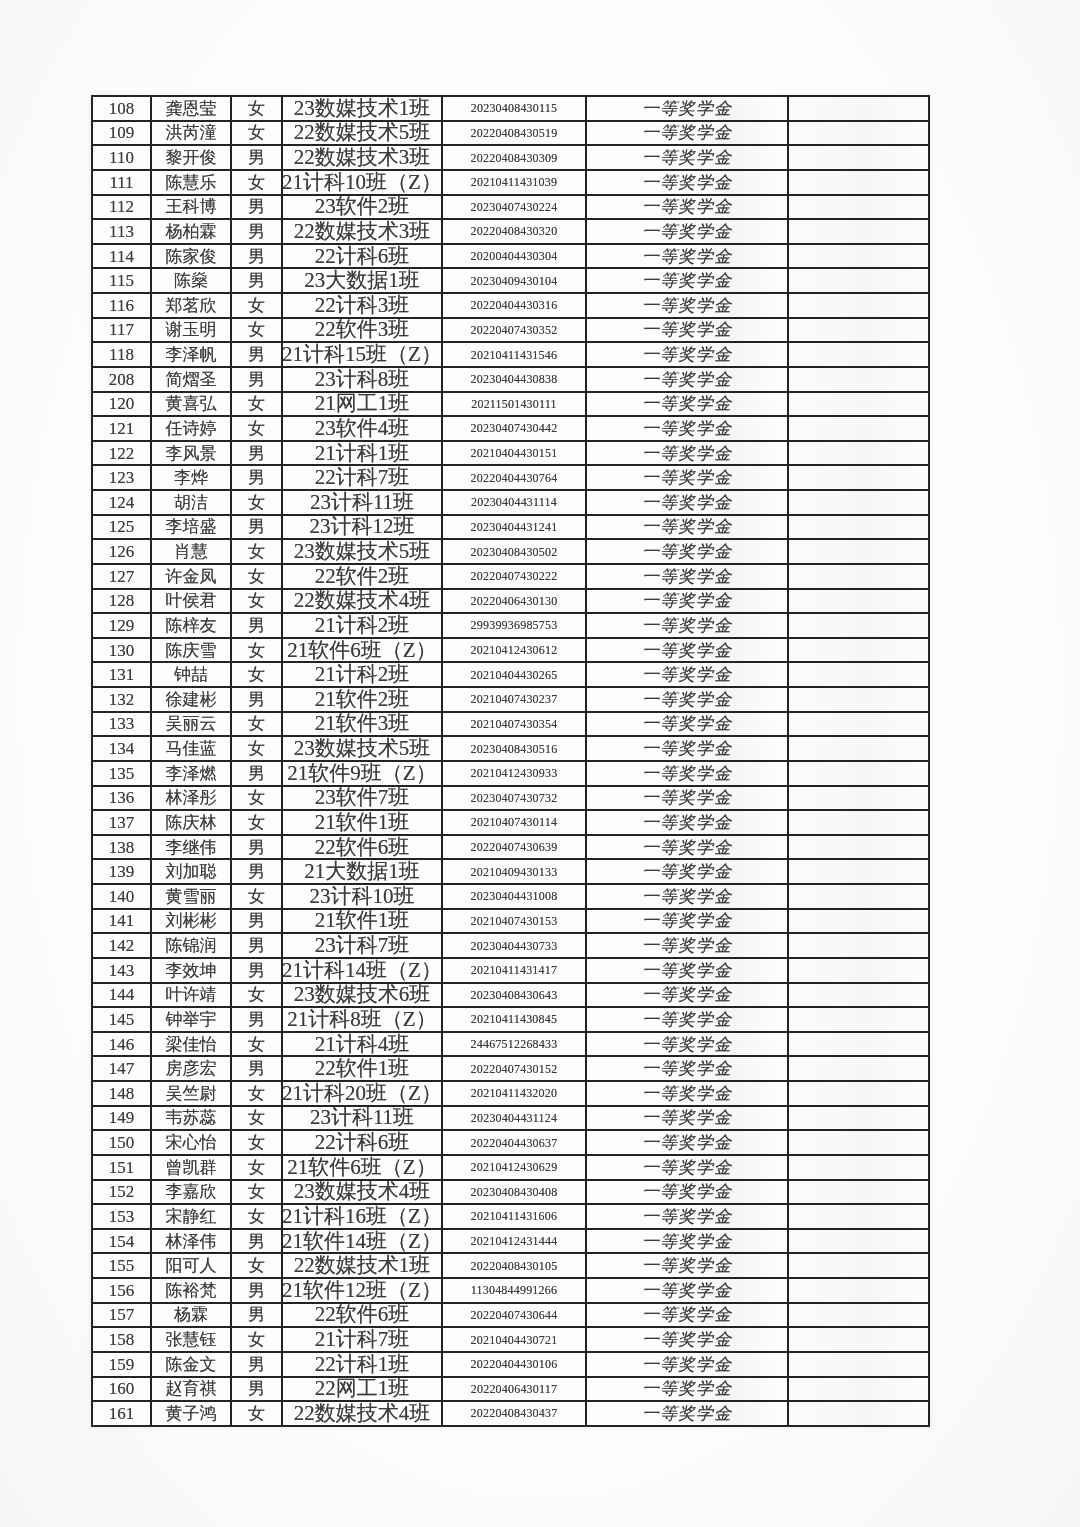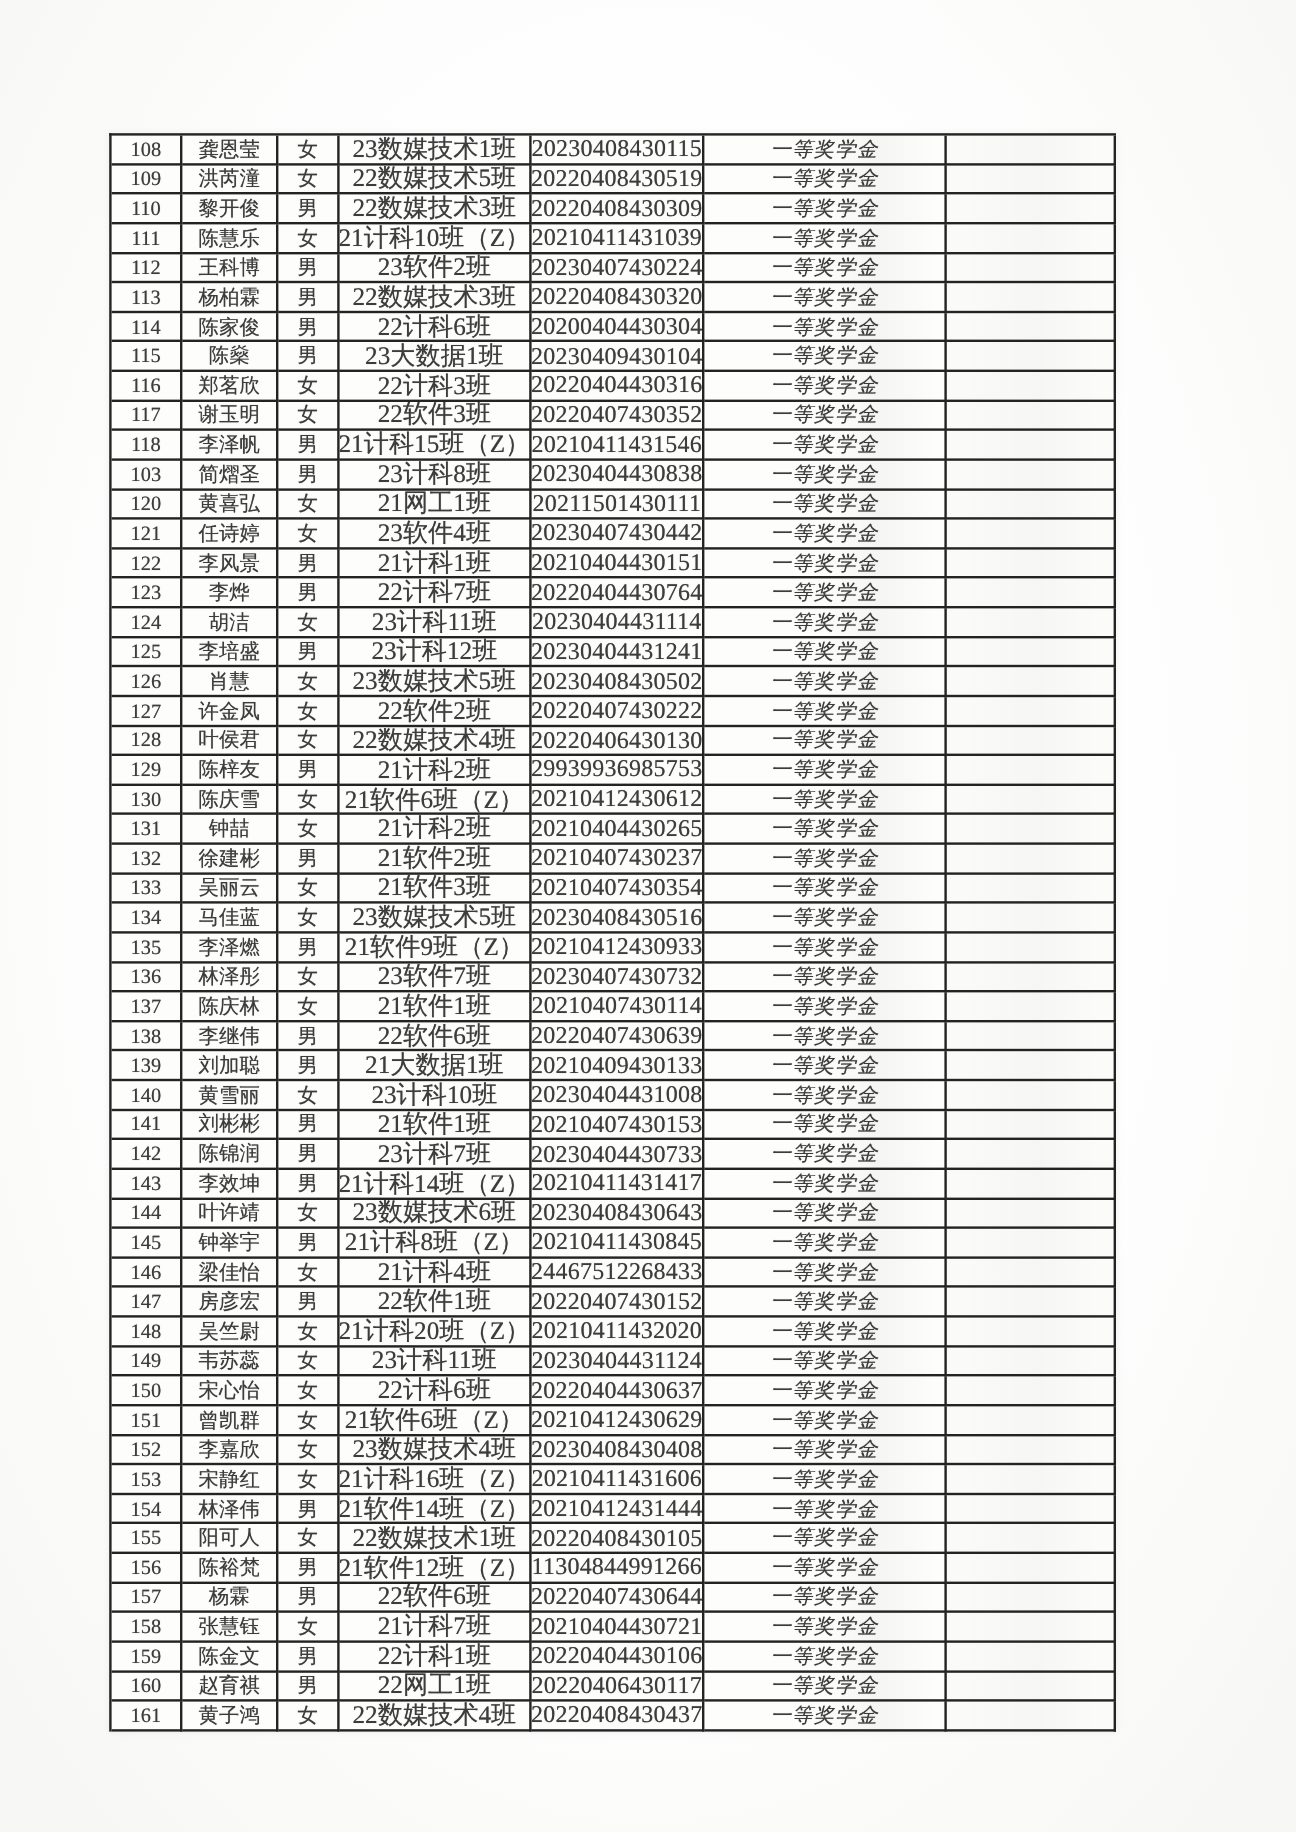--- a/index.html
+++ b/index.html
@@ -14,21 +14,21 @@
     font-family: "Liberation Serif", "DejaVu Serif", serif;
     overflow: hidden;
   }
   .sheet {
     position: absolute;
     inset: 0;
   }
   .table {
     position: absolute;
     left: 91px;
-    top: 111px;
+    top: 95px;
     display: grid;
     grid-template-columns: 59px 80px 51px 160px 144px 202px 141px;
     grid-auto-rows: 24.63px;
     border-top: 2px solid #232323;
     border-left: 2px solid #232323;
     background: #fdfdfc;
     box-shadow: 0 0 6px rgba(0,0,0,0.06);
   }
   .tr {
     display: contents;
@@ -42,21 +42,21 @@
     justify-content: center;
     font-size: 17px;
     color: #3c3c3c;
     text-shadow: 0 0 0.6px rgba(60,60,60,0.65);
     white-space: nowrap;
     overflow: hidden;
     line-height: 1;
     padding: 0 1px;
   }
   .td.c-id {
-    font-size: 20px;
+    font-size: 12px;
     letter-spacing: 0.2px;
     font-family: Liberation Serif, serif;
   }
   .td.c-class {
     font-size: 21px;
   }
   .td.c-award {
     background: linear-gradient(90deg, rgba(0,0,0,0) 50%, rgba(0,0,0,0.030) 72%, rgba(0,0,0,0.012) 88%, rgba(0,0,0,0) 97%);
     letter-spacing: 1px;
     font-style: italic;
@@ -174,21 +174,21 @@
     <div class="td c-no">118</div>
     <div class="td c-name">李泽帆</div>
     <div class="td c-sex">男</div>
     <div class="td c-class">21计科15班（Z）</div>
     <div class="td c-id">20210411431546</div>
     <div class="td c-award">一等奖学金</div>
     <div class="td c-note"></div>
   </div>
 
   <div class="tr">
-    <div class="td c-no">103</div>
+    <div class="td c-no">208</div>
     <div class="td c-name">简熠圣</div>
     <div class="td c-sex">男</div>
     <div class="td c-class">23计科8班</div>
     <div class="td c-id">20230404430838</div>
     <div class="td c-award">一等奖学金</div>
     <div class="td c-note"></div>
   </div>
 
   <div class="tr">
     <div class="td c-no">120</div>

